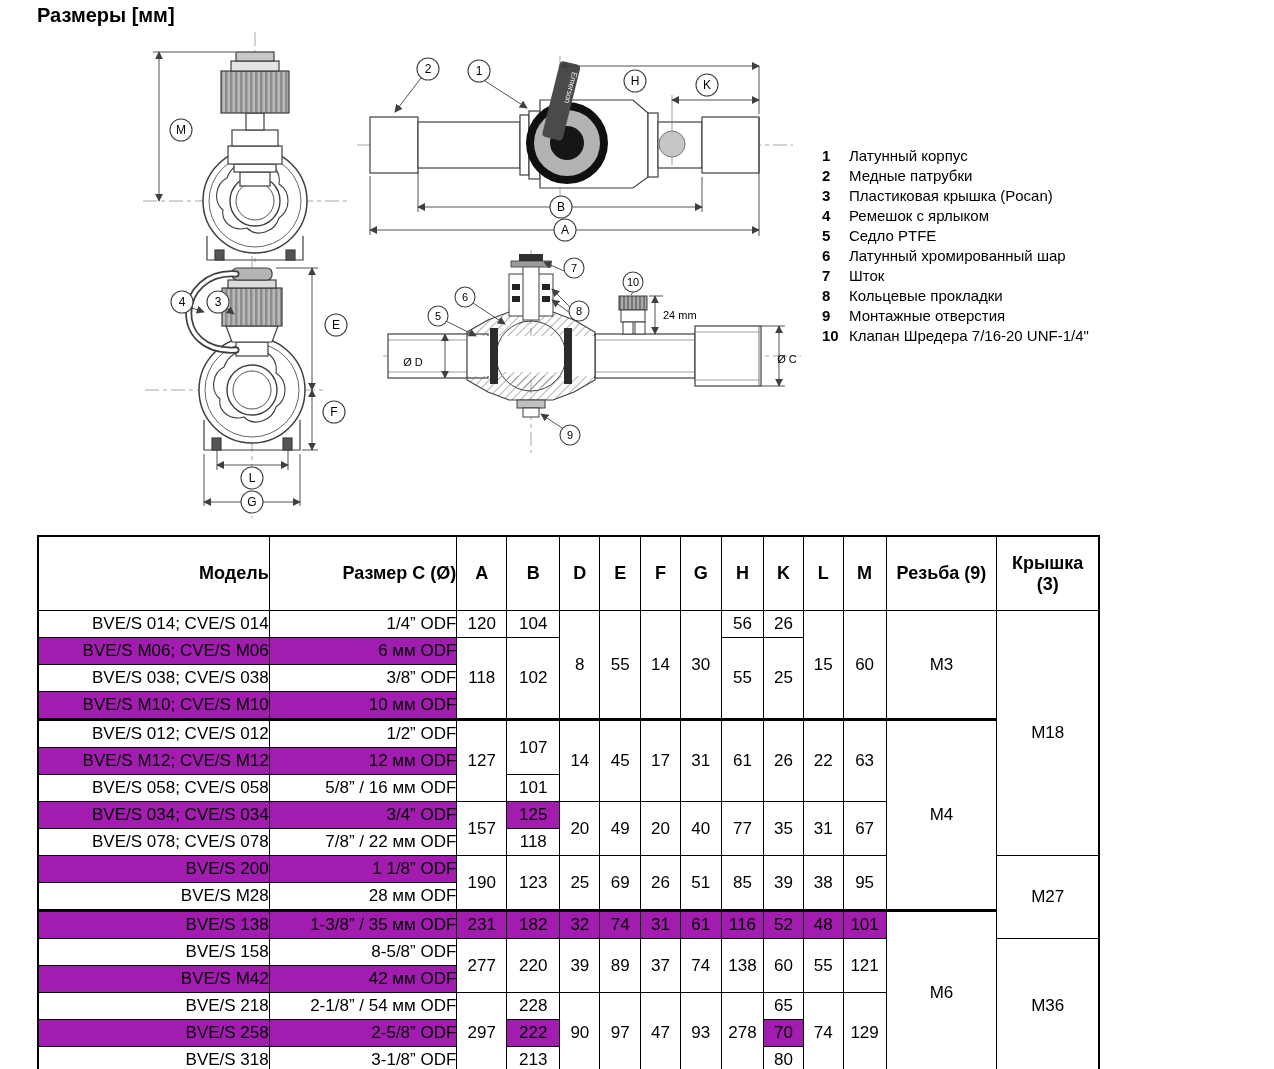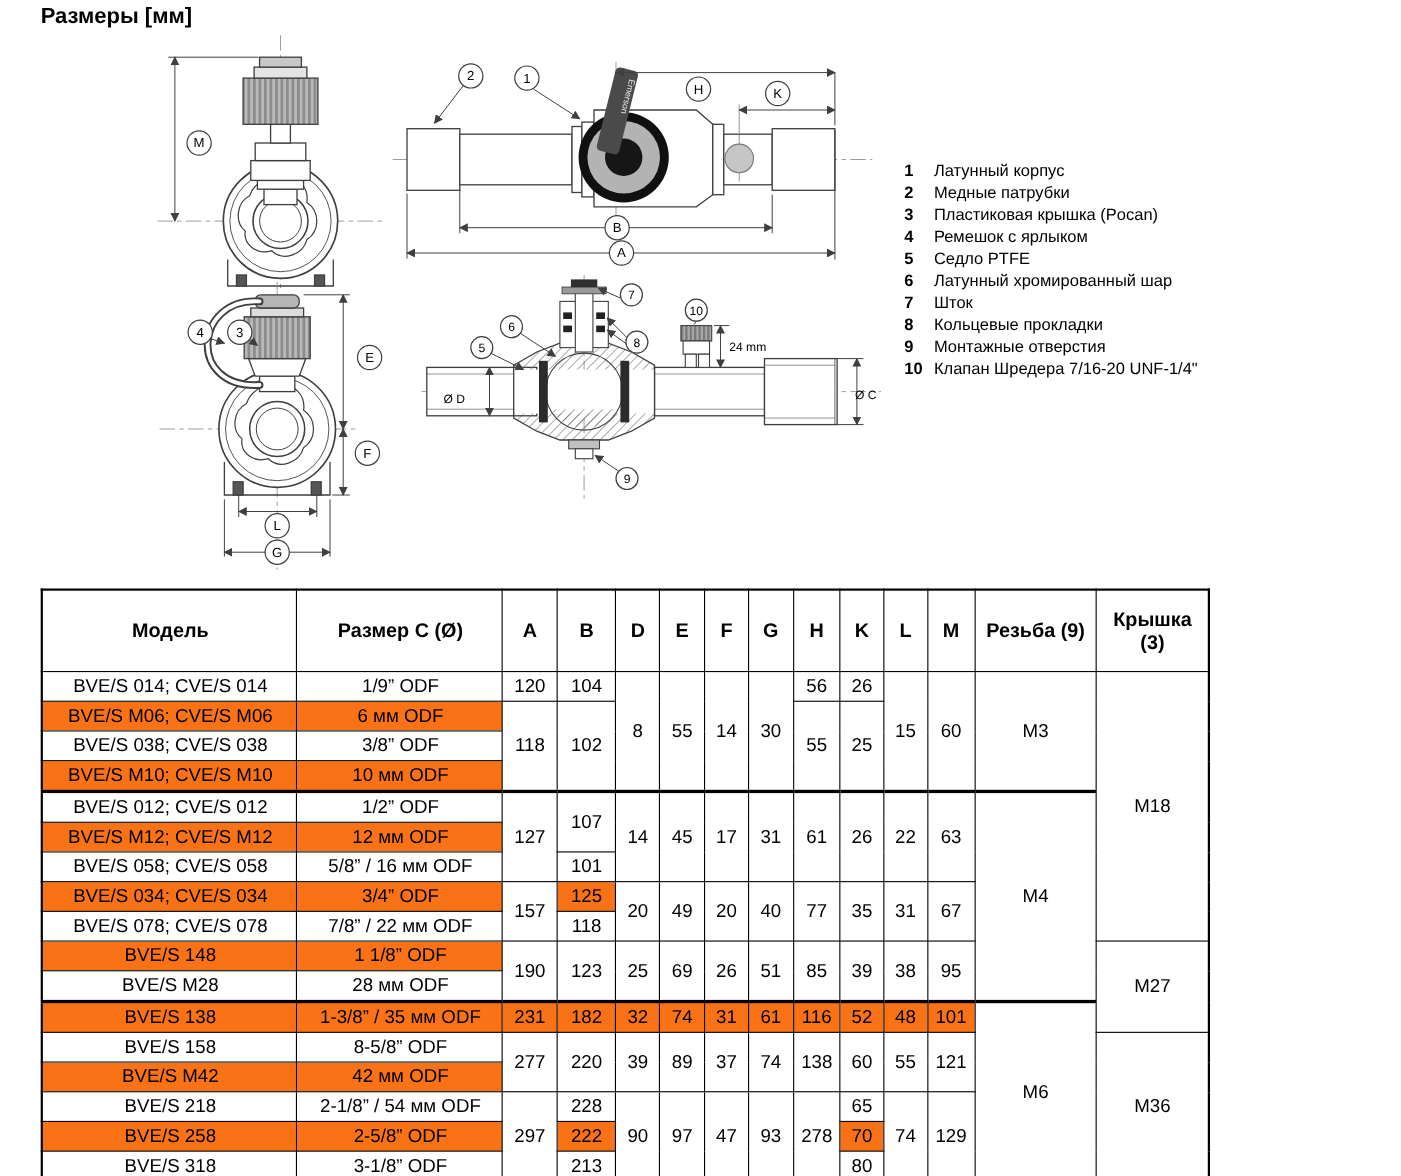--- a/index.html
+++ b/index.html
@@ -8,22 +8,22 @@
   .title { position:absolute; left:37px; top:4px; font-size:20px; font-weight:bold; }
   .legend { position:absolute; left:822px; top:146px; font-size:15px; }
   .legend-row { display:flex; line-height:20px; }
   .legend-num { width:27px; font-weight:bold; flex:none; }
   svg { position:absolute; }
   table.dim { position:absolute; left:37px; top:535px; border-collapse:collapse;
               table-layout:fixed; font-size:17px; border:2px solid #000; }
   .dim th, .dim td { border:1px solid #000; text-align:center; padding:0; height:26px;
                      white-space:nowrap; overflow:hidden; vertical-align:middle; }
   .dim th { font-size:18px; height:54px; font-weight:bold; }
-  .dim th.left, .dim td.left { text-align:center; padding-left:2px; }
-  .shade { background:#f97316; }
+  .dim th.left, .dim td.left { text-align:right; padding-left:2px; }
+  .shade { background:#a21caf; }
   .tt { border-top:3px solid #000 !important; }
   .wrapcell { width:74px; margin:16px auto; white-space:normal; line-height:1.15; }
   text { font-family:"Liberation Sans", sans-serif; }
 </style>
 </head>
 <body>
 
 <div class="page">
 
   <div class="title">Размеры [мм]</div>
@@ -395,21 +395,21 @@
       <th>K</th>
       <th>L</th>
       <th>M</th>
       <th>Резьба (9)</th>
       <th>
             <div class="wrapcell">Крышка (3)</div>
           </th>
     </tr>
     <tr>
       <td class="left">BVE/S 014; CVE/S 014</td>
-      <td class="left">1/9” ODF</td>
+      <td class="left">1/4” ODF</td>
       <td>120</td>
       <td>104</td>
       <td rowspan="4">8</td>
       <td rowspan="4">55</td>
       <td rowspan="4">14</td>
       <td rowspan="4">30</td>
       <td>56</td>
       <td>26</td>
       <td rowspan="4">15</td>
       <td rowspan="4">60</td>
@@ -469,21 +469,21 @@
       <td rowspan="2">35</td>
       <td rowspan="2">31</td>
       <td rowspan="2">67</td>
     </tr>
     <tr>
       <td class="left">BVE/S 078; CVE/S 078</td>
       <td class="left">7/8” / 22 мм ODF</td>
       <td>118</td>
     </tr>
     <tr>
-      <td class="left shade">BVE/S 148</td>
+      <td class="left shade">BVE/S 200</td>
       <td class="left shade">1 1/8” ODF</td>
       <td rowspan="2">190</td>
       <td rowspan="2">123</td>
       <td rowspan="2">25</td>
       <td rowspan="2">69</td>
       <td rowspan="2">26</td>
       <td rowspan="2">51</td>
       <td rowspan="2">85</td>
       <td rowspan="2">39</td>
       <td rowspan="2">38</td>

